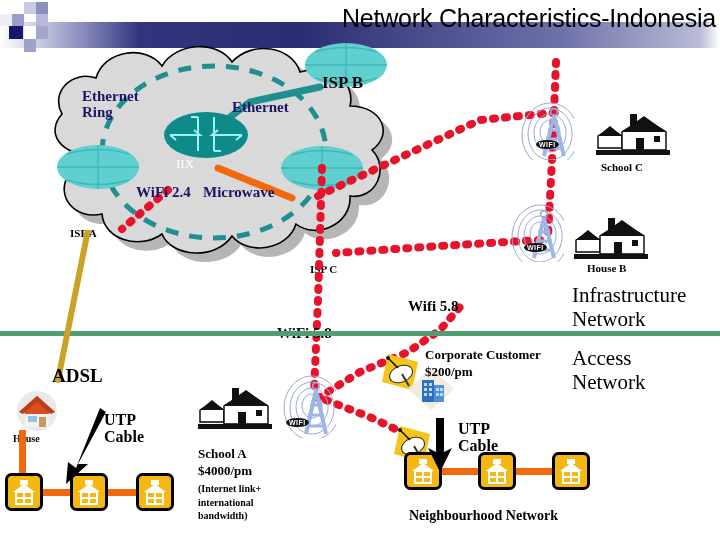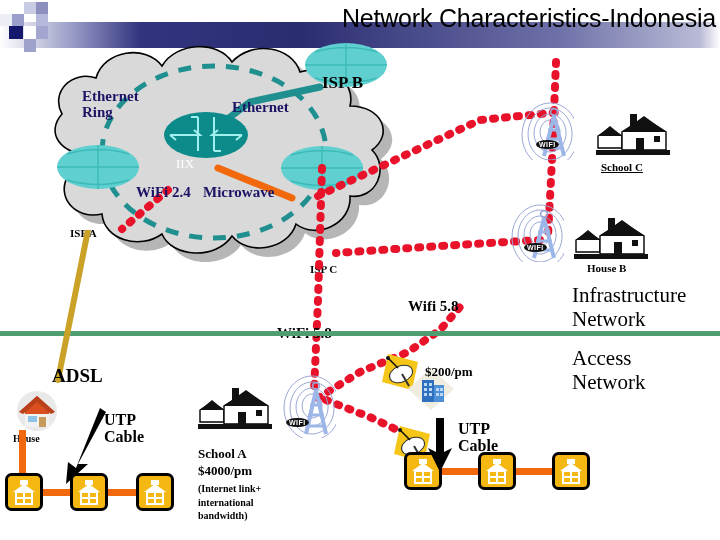--- a/index.html
+++ b/index.html
@@ -222,21 +222,21 @@
   <svg class="icon-wrap" style="left:592px;top:108px;" width="84" height="52" viewBox="0 0 84 52">
     <path d="M6,40 L6,28 L18,20 L30,28 L30,40 Z" fill="#ffffff" stroke="#000" stroke-width="1.4"></path>
     <path d="M6,28 L18,18 L30,28 Z" fill="#111111"></path>
     <rect x="38" y="6" width="7" height="26" fill="#111111"></rect>
     <path d="M30,42 L30,24 L52,10 L74,24 L74,42 Z" fill="#ffffff" stroke="#000" stroke-width="1.4"></path>
     <path d="M30,24 L52,8 L74,24 Z" fill="#111111"></path>
     <rect x="44" y="30" width="8" height="12" fill="#111111"></rect>
     <rect x="62" y="28" width="6" height="6" fill="#111111"></rect>
     <path d="M4,42 L78,42 L78,47 L4,47 Z" fill="#111111"></path>
   </svg>
-  <div class="lbl lbl-black" style="left:601px;top:162px;font-size:11px;text-decoration:underline;">School C</div>
+  <div class="lbl lbl-black" style="left:601px;top:162px;font-size:11px;">School C</div>
 
   <svg class="tower" style="left:520px;top:98px;" width="54" height="62" viewBox="0 0 54 62">
     <g fill="none" stroke="#9aa7d6" stroke-width="1">
       <path d="M30,22 a10,12 0 1,0 0.1,0"></path>
       <path d="M30,16 a16,19 0 1,0 0.1,0"></path>
       <path d="M30,10 a22,26 0 1,0 0.1,0"></path>
       <path d="M30,5 a28,32 0 1,0 0.1,0"></path>
     </g>
     <circle cx="34" cy="14" r="3.4" fill="none" stroke="#9aa7d6" stroke-width="1.6"></circle>
     <path d="M34,18 L24,58 M34,18 L44,58" stroke="#9db6e8" stroke-width="4" fill="none"></path>
@@ -372,20 +372,21 @@
       <rect x="18" y="22" width="3" height="3"></rect>
         <rect x="23" y="22" width="3" height="3"></rect>
       <rect x="18" y="27" width="3" height="3"></rect>
         <rect x="23" y="27" width="3" height="3"></rect>
       <rect x="30" y="22" width="3" height="3"></rect>
         <rect x="34" y="22" width="3" height="3"></rect>
       <rect x="30" y="27" width="3" height="3"></rect>
         <rect x="34" y="27" width="3" height="3"></rect>
     </g>
   </svg>
+  <div class="lbl lbl-black" style="left:425px;top:348px;font-size:13px;">Corporate Customer</div>
   <div class="lbl lbl-black" style="left:425px;top:365px;font-size:13px;">$200/pm</div>
 
   <svg class="icon-wrap" style="left:390px;top:424px;" width="46" height="42" viewBox="0 0 46 42">
     <path d="M10,2 L40,10 L34,38 L4,30 Z" fill="#f5c518"></path>
     <ellipse cx="23" cy="22" rx="12" ry="8" transform="rotate(-22 23 22)" fill="#ffffff" stroke="#333" stroke-width="1"></ellipse>
     <path d="M24,22 L31,34" stroke="#333" stroke-width="2"></path>
     <path d="M20,16 L10,6" stroke="#111" stroke-width="1.6"></path>
     <circle cx="10" cy="6" r="2" fill="#111"></circle>
   </svg>
 
@@ -413,14 +414,15 @@
     <rect x="11" y="19" width="16" height="12" fill="none" stroke="#ffffff" stroke-width="2"></rect>
     <path d="M19,19 v12 M11,25 h16" stroke="#ffffff" stroke-width="2"></path>
   </svg>
 
   <svg class="icon-wrap" style="left:420px;top:418px;" width="44" height="58" viewBox="0 0 44 58">
     <path d="M24,0 L24,34 L32,30 L20,54 L8,30 L16,34 L16,0 Z" fill="#000000"></path>
   </svg>
   <div class="lbl lbl-black" style="left:458px;top:420px;font-size:16px;">UTP
 Cable</div>
 
+  <div class="lbl lbl-black" style="left:409px;top:508px;font-size:14px;">Neighbourhood Network</div>
 
 </div>
 
 </body></html>

